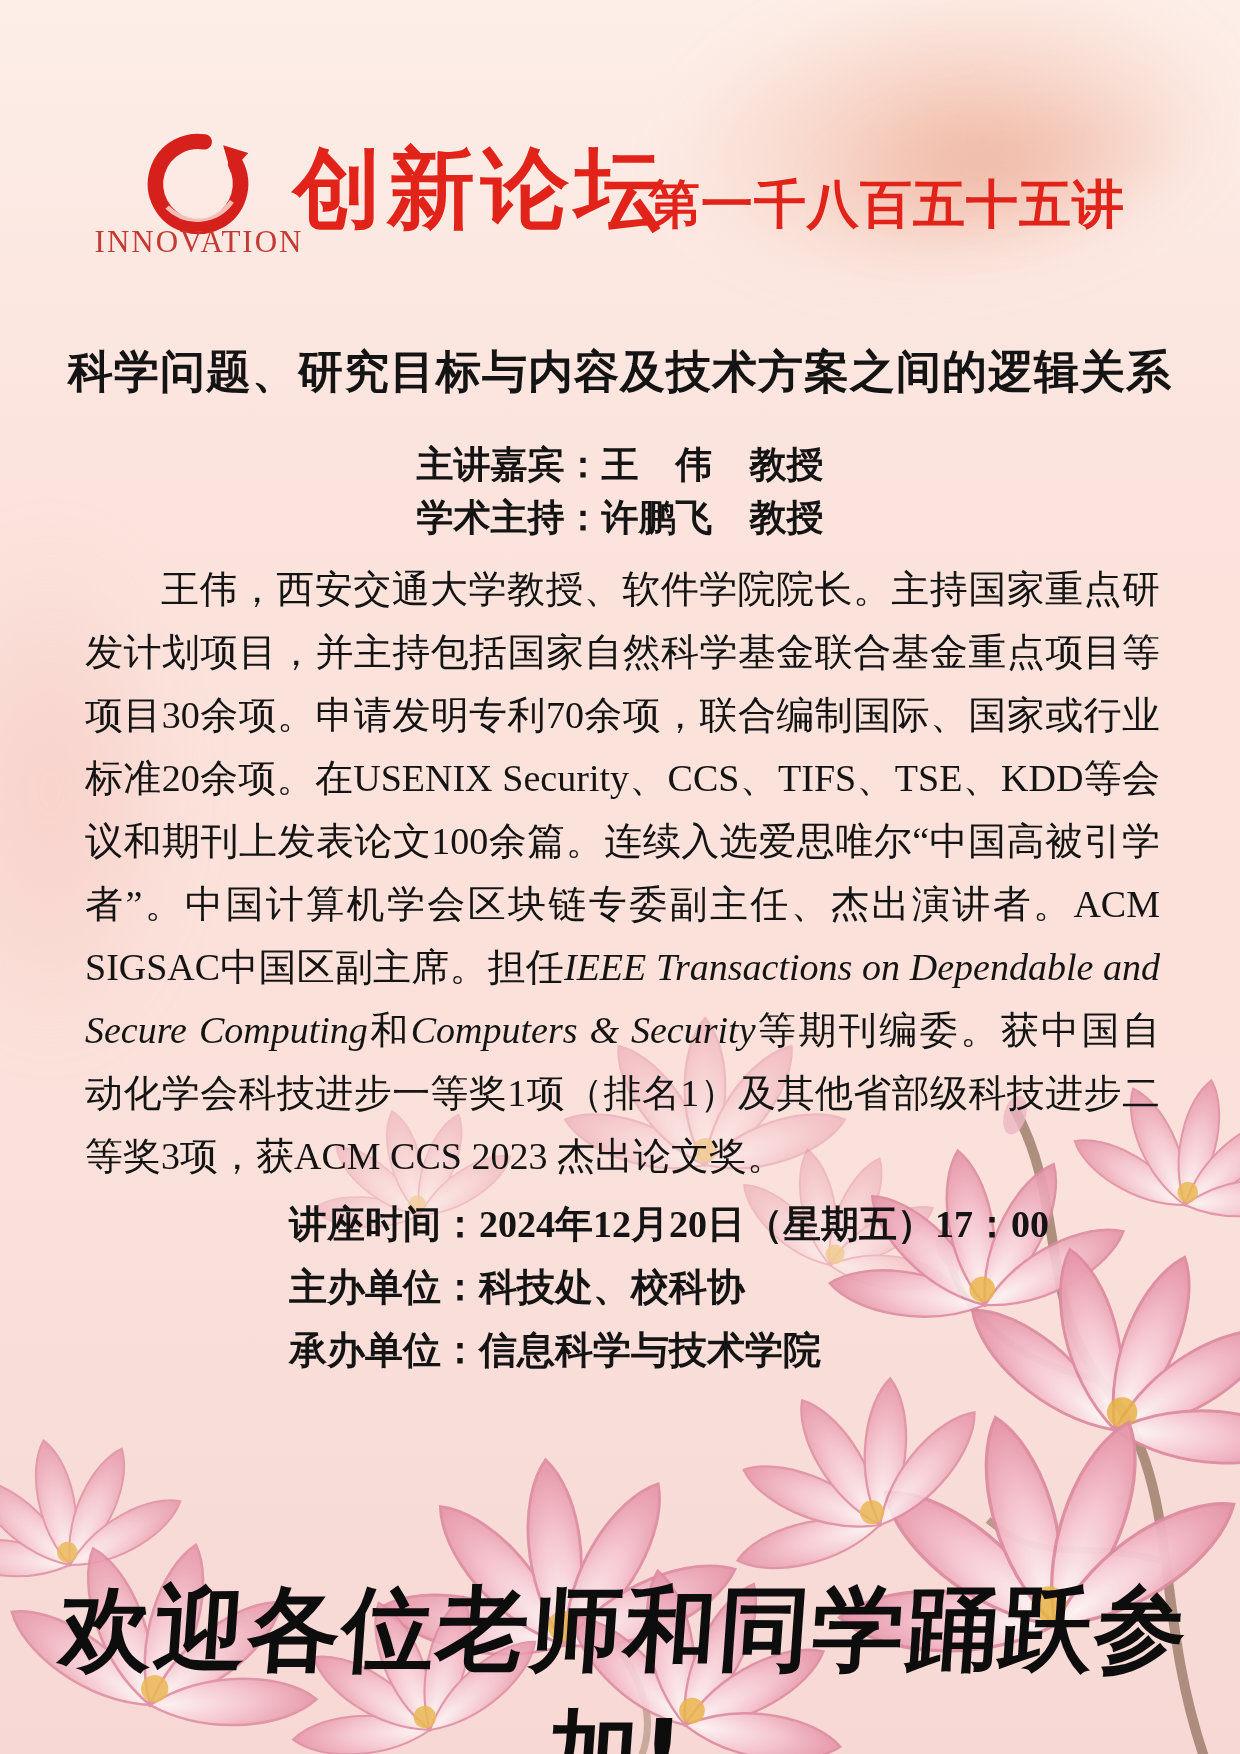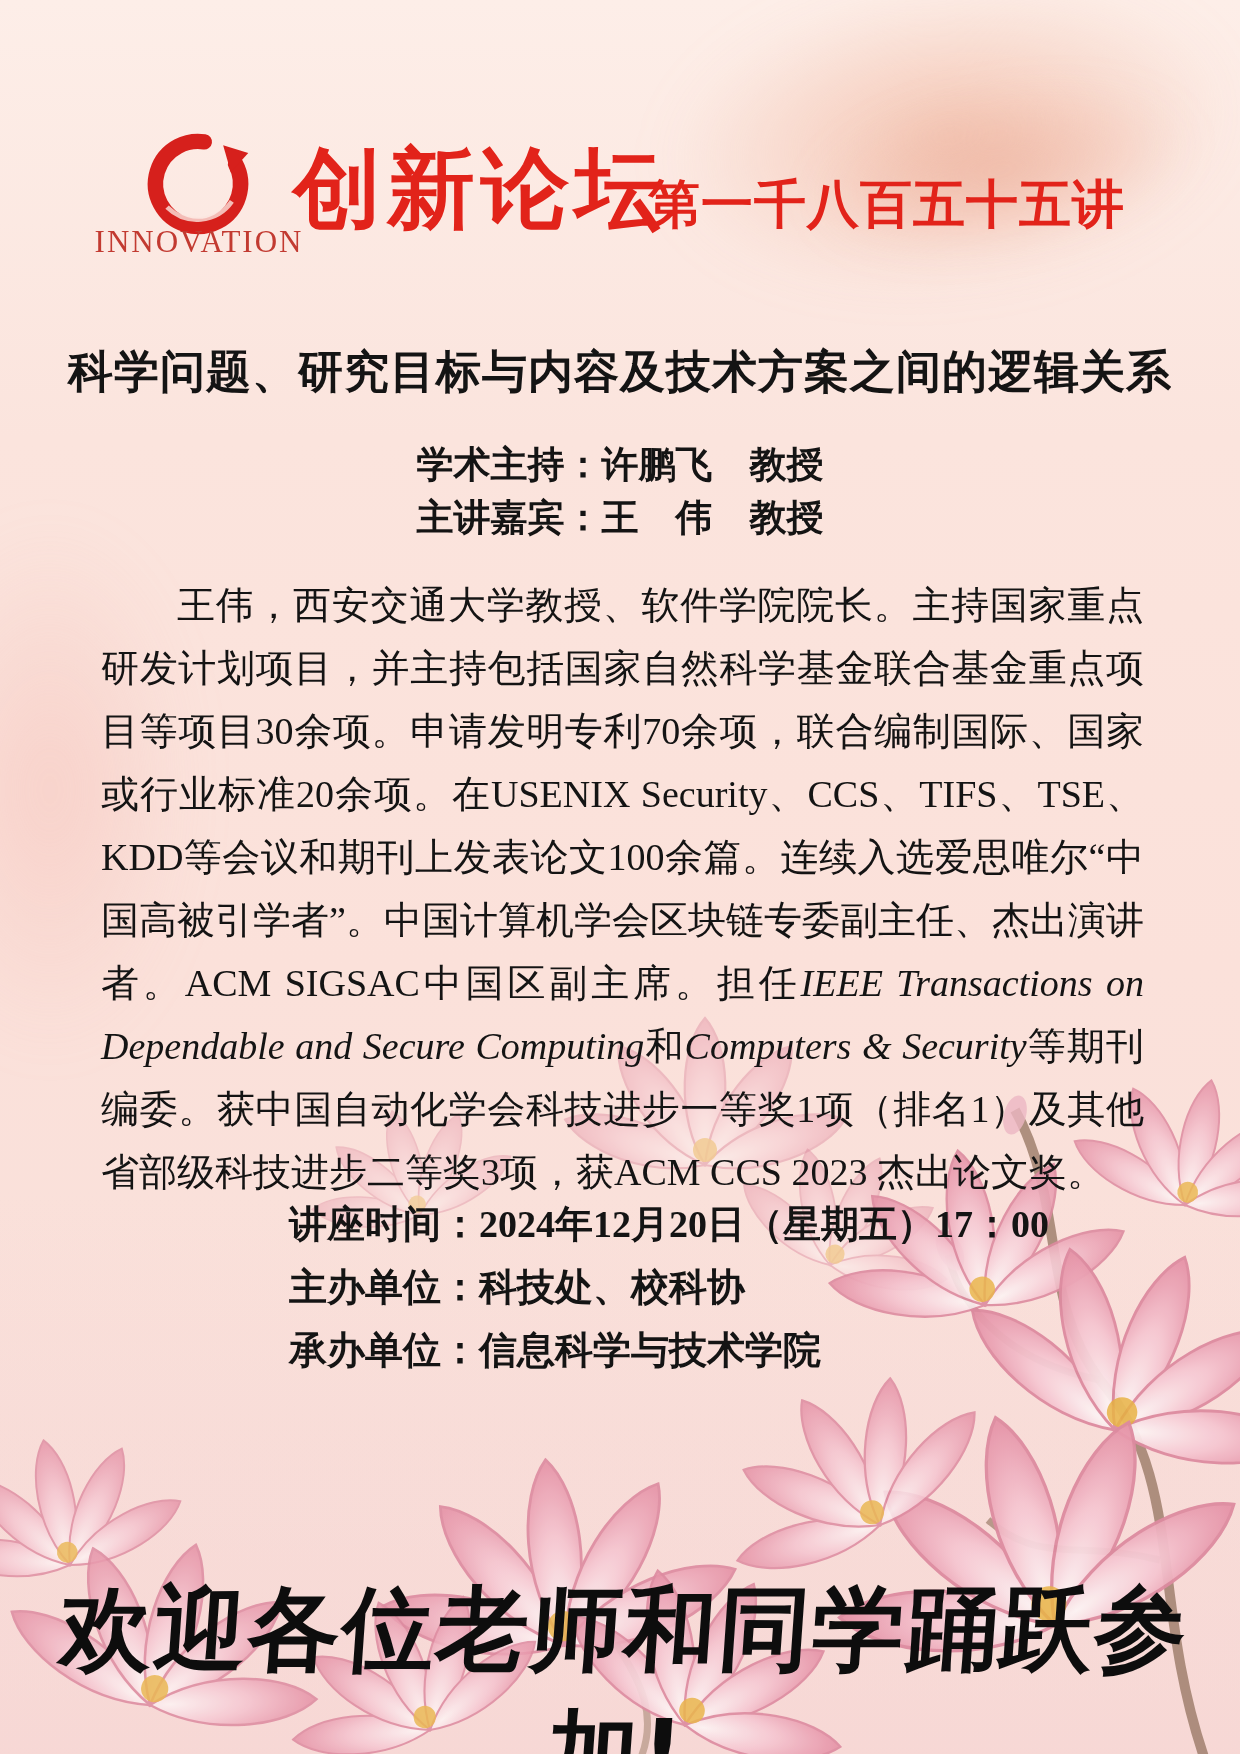--- a/index.html
+++ b/index.html
@@ -56,21 +56,21 @@
   .main-title{
     position:absolute;left:0;right:0;top:330px;margin:12px;
     text-align:center;font-size:45px;font-weight:700;letter-spacing:1px;color:#141414;
   }
   .speakers{
     position:absolute;left:0;right:0;top:438px;
     text-align:center;font-size:37px;font-weight:700;line-height:53px;color:#141414;
   }
   
   .bio{
-    position:absolute;left:85px;right:80px;top:558px;margin:16px;
+    position:absolute;left:85px;right:80px;top:558px;margin:0;
     font-size:38px;line-height:63px;
     text-align:justify;text-indent:2em;color:#141414;
   }
   .bio .journal{font-style:italic;font-family:"Liberation Serif",serif;}
   
   .details{
     position:absolute;left:245px;top:1193px;
     font-size:38px;font-weight:700;line-height:63px;color:#141414;margin-left:44px;
   }
   
@@ -142,22 +142,22 @@
     <path d="M28 86 A44 44 0 0 0 95 80" fill="none" stroke="#fbe5de" stroke-width="5" opacity=".8"></path>
     <path d="M86 22 L112 30 L94 50 Z" fill="#d6201c"></path>
   </svg>
   <div class="logo-label">INNOVATION</div>
   <h1 class="forum-title">创新论坛</h1>
   <div class="lecture-number">第一千八百五十五讲</div>
 
   <h2 class="main-title">科学问题、研究目标与内容及技术方案之间的逻辑关系</h2>
 
   <div class="speakers">
+    <div><span>主讲嘉宾：</span><span>王　伟　教授</span></div>
     <div><span>学术主持：</span><span>许鹏飞　教授</span></div>
-    <div><span>主讲嘉宾：</span><span>王　伟　教授</span></div>
   </div>
 
   <p class="bio"><span>王伟，西安交通大学教授、软件学院院长。主持国家重点研发计划项目，并主持包括国家自然科学基金联合基金重点项目等项目30余项。申请发明专利70余项，联合编制国际、国家或行业标准20余项。在USENIX Security、CCS、TIFS、TSE、KDD等会议和期刊上发表论文100余篇。连续入选爱思唯尔“中国高被引学者”。中国计算机学会区块链专委副主任、杰出演讲者。ACM SIGSAC中国区副主席。担任</span><span class="journal">IEEE Transactions on Dependable and Secure Computing</span><span>和</span><span class="journal">Computers &amp; Security</span><span>等期刊编委。获中国自动化学会科技进步一等奖1项（排名1）及其他省部级科技进步二等奖3项，获ACM CCS 2023 杰出论文奖。</span></p>
 
   <div class="details">
     <div><span>讲座时间：</span><span>2024年12月20日（星期五）17：00</span></div>
     <div><span>主办单位：</span><span>科技处、校科协</span></div>
     <div><span>承办单位：</span><span>信息科学与技术学院</span></div>
   </div>
 

